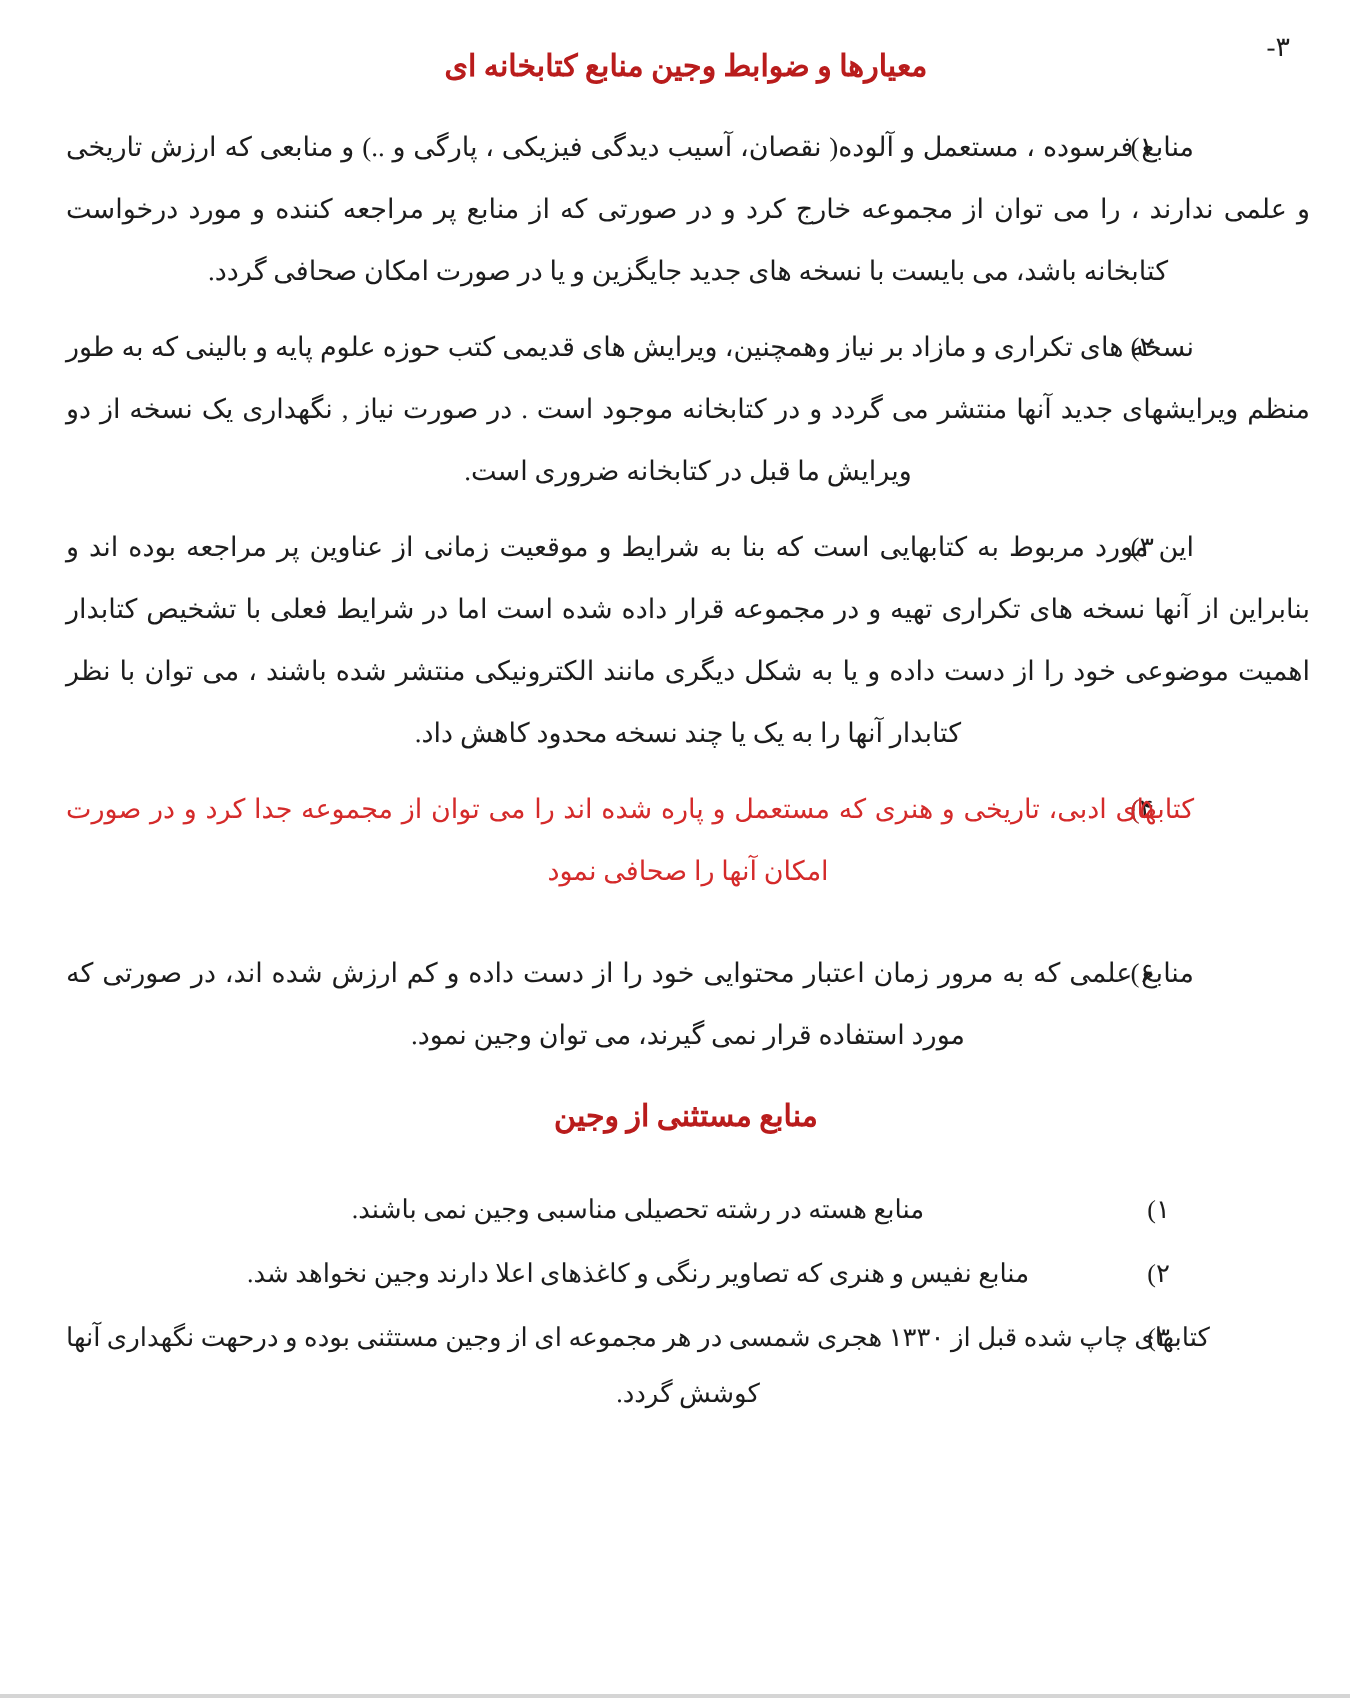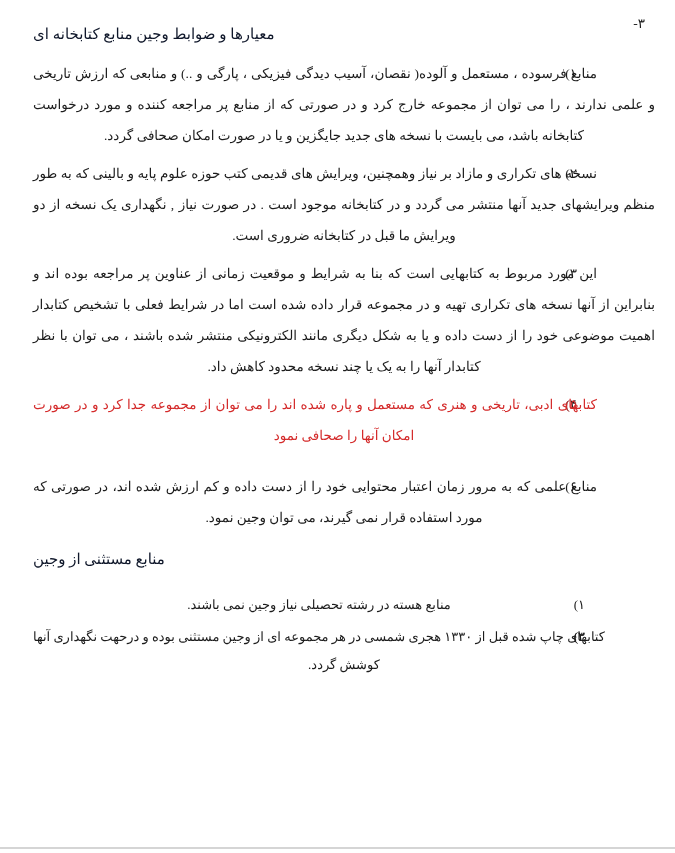--- a/index.html
+++ b/index.html
@@ -32,23 +32,23 @@
   .intro .num{right:-6px;}
   .c-item{text-indent:58px;margin-bottom:7px;}
   .c-item .num{right:20px;}
   .e-item{font-size:13px;line-height:28px;text-indent:50px;margin-bottom:4px;}
   .e-item .num{right:20px;}
   .red{color:#d42a2a;}
   h2.sec{
     margin:16px 2px 14px 0;
     padding:0;
     font-size:15px;
-    font-weight:normal;
-    color:#0f172a;
-    text-align:left;
+    font-weight:bold;
+    color:#b91c1c;
+    text-align:center;
     line-height:20px;
     font-family:"Liberation Serif","DejaVu Serif",serif;
   }
   .gap-lg{margin-top:20px;}
   h2.sec-2{margin-bottom:22px;}
   .page-edge{
     position:absolute;
     left:0;top:847px;
     width:675px;height:2px;
     background:#d5d5d5;
@@ -87,24 +87,25 @@
     </div>
     <div class="li c-item gap-lg">
       <span class="num">۶)</span>
       <span>منابع علمی که به مرور زمان اعتبار محتوایی خود را از دست داده و کم ارزش شده اند، در صورتی که مورد استفاده قرار نمی گیرند، می توان وجین نمود.</span>
     </div>
 
     <h2 class="sec sec-2">منابع مستثنی از وجین</h2>
 
     <div class="li e-item">
       <span class="num">۱)</span>
-      <span>منابع هسته در رشته تحصیلی نیاز وجین نمی باشند.</span>
+      <span>منابع هسته در رشته تحصیلی مناسبی وجین نمی باشند.</span>
     </div>
     <div class="li e-item">
       <span class="num">۲)</span>
+      <span>منابع نفیس و هنری که تصاویر رنگی و کاغذهای اعلا دارند وجین نخواهد شد.</span>
     </div>
     <div class="li e-item">
       <span class="num">۳)</span>
       <span>کتابهای چاپ شده  قبل از ۱۳۳۰ هجری شمسی در هر مجموعه ای از وجین مستثنی بوده و درحهت نگهداری آنها کوشش گردد.</span>
     </div>
 
   </div>
 
   <div class="page-edge"></div>
 </div>

